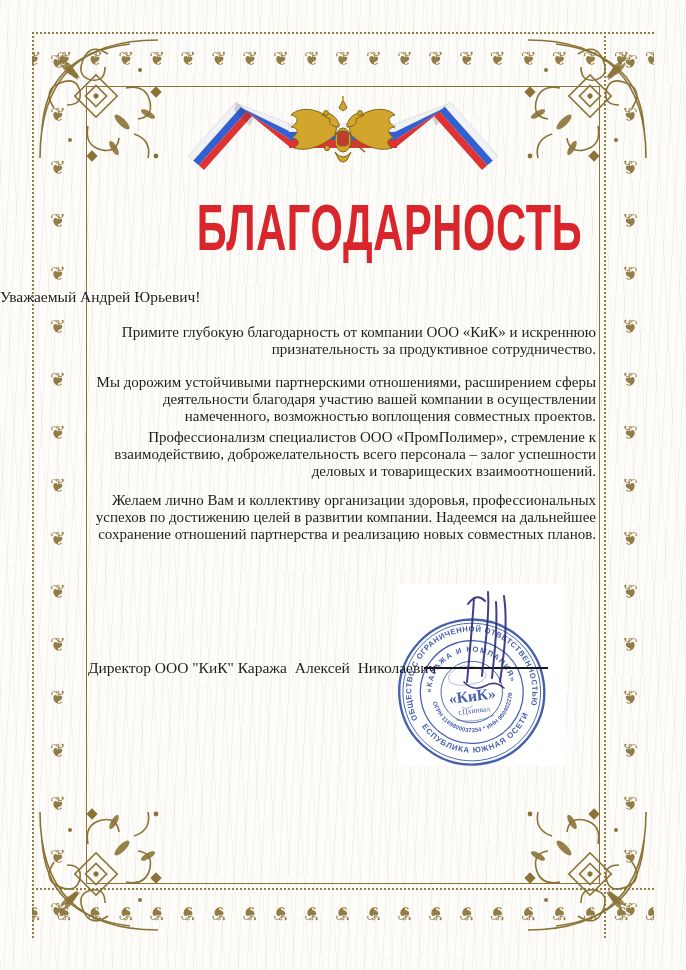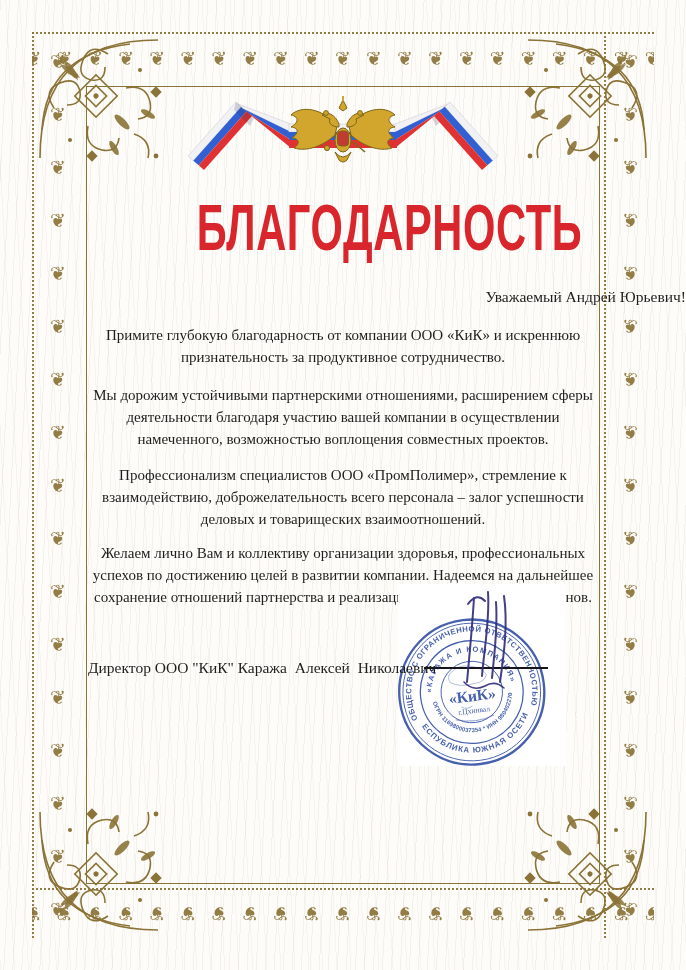--- a/index.html
+++ b/index.html
@@ -37,24 +37,24 @@
   .corner.br{bottom:30px;right:30px;transform:scale(-1,-1);}
   
   .ribbon{position:absolute;left:176px;top:94px;}
   
   .title-wrap{position:absolute;top:196px;left:0;right:0;text-align:right;}
   .title{
     display:inline-block;font-family:"Liberation Sans",sans-serif;font-weight:700;
     font-size:64px;line-height:1;letter-spacing:1px;color:#d9262c;white-space:nowrap;
     transform:scaleX(.65);transform-origin:center top;
   }
-  .greeting{position:absolute;top:288px;left:0;right:0;text-align:right;
+  .greeting{position:absolute;top:288px;left:0;right:0;text-align:left;
     font-size:15.5px;}
   .body-text{position:absolute;top:324px;left:90px;right:90px;text-align:center;}
-  .body-text p{margin:0 0 12px 0;font-size:15px;line-height:22px;}
+  .body-text p{margin:0 0 12px 0;font-size:15px;line-height:17px;text-align:right;}
   .sig-line{position:absolute;left:88px;top:659px;font-size:15.5px;white-space:pre-wrap;}
   
   .stamp-backdrop{position:absolute;left:398px;top:584px;width:168px;height:182px;background:#ffffff;}
   .stamp{position:absolute;left:394px;top:614px;transform:rotate(-7deg);opacity:.93;}
   .ink-line{position:absolute;left:424px;top:667px;width:124px;border-top:2px solid #15151a;}
   .handsign{position:absolute;left:438px;top:588px;}
 </style>
 </head>
 <body>
 
@@ -236,21 +236,21 @@
   </div>
 
   <div class="title-wrap">
     <span class="title">БЛАГОДАРНОСТЬ</span>
   </div>
 
   <div class="greeting">Уважаемый Андрей Юрьевич!</div>
 
   <div class="body-text">
     <p style="margin-bottom:16px;">Примите глубокую благодарность от компании ООО «КиК» и искреннюю признательность  за продуктивное сотрудничество.</p>
-    <p style="margin-bottom:14px;">Мы дорожим устойчивыми партнерскими отношениями, расширением сферы деятельности благодаря участию вашей компании в осуществлении намеченного, возможностью воплощения совместных проектов.</p>
+    <p style="margin-bottom:4px;">Мы дорожим устойчивыми партнерскими отношениями, расширением сферы деятельности благодаря участию вашей компании в осуществлении намеченного, возможностью воплощения совместных проектов.</p>
     <p style="margin-bottom:12px;">Профессионализм специалистов ООО «ПромПолимер», стремление к взаимодействию, доброжелательность всего персонала – залог успешности деловых и товарищеских взаимоотношений.</p>
     <p>Желаем лично Вам и коллективу организации здоровья, профессиональных успехов по достижению целей в развитии компании. Надеемся на дальнейшее сохранение отношений партнерства и реализацию новых совместных планов.</p>
   </div>
 
   <div class="stamp-backdrop"></div>
   <div class="stamp">
     <svg width="156" height="156" viewBox="0 0 170 170" fill="none" stroke="#3a55a8">
       <circle cx="85" cy="85" r="79" stroke-width="2.6"></circle>
       <circle cx="85" cy="85" r="75" stroke-width="1"></circle>
       <circle cx="85" cy="85" r="56" stroke-width="1.4"></circle>

